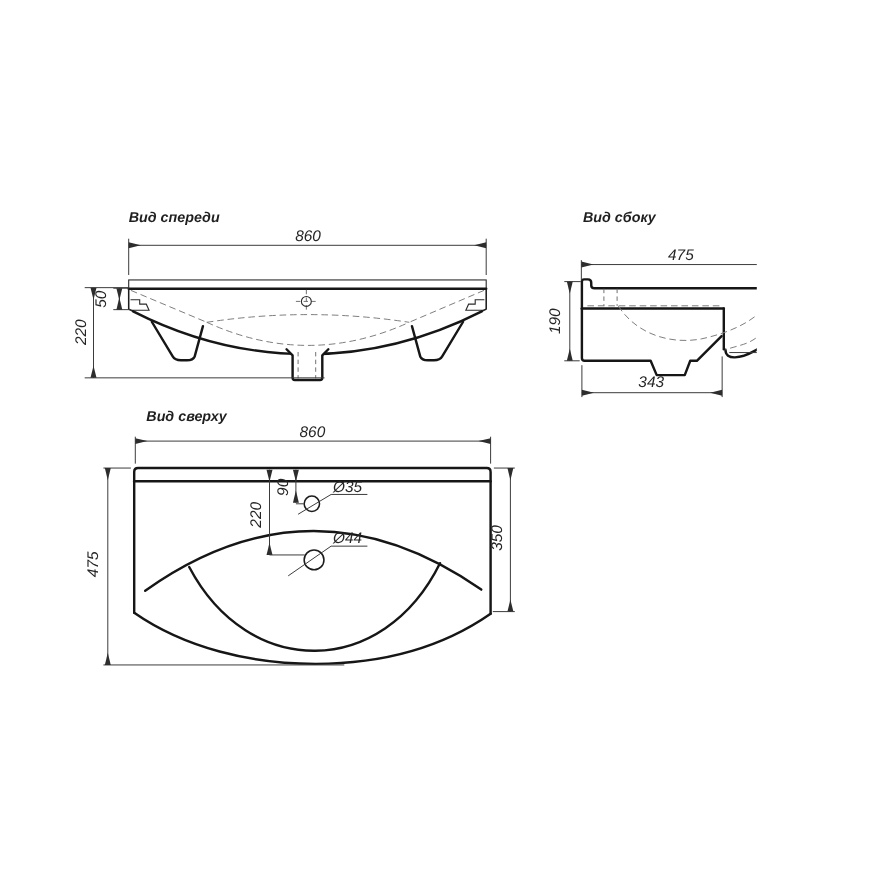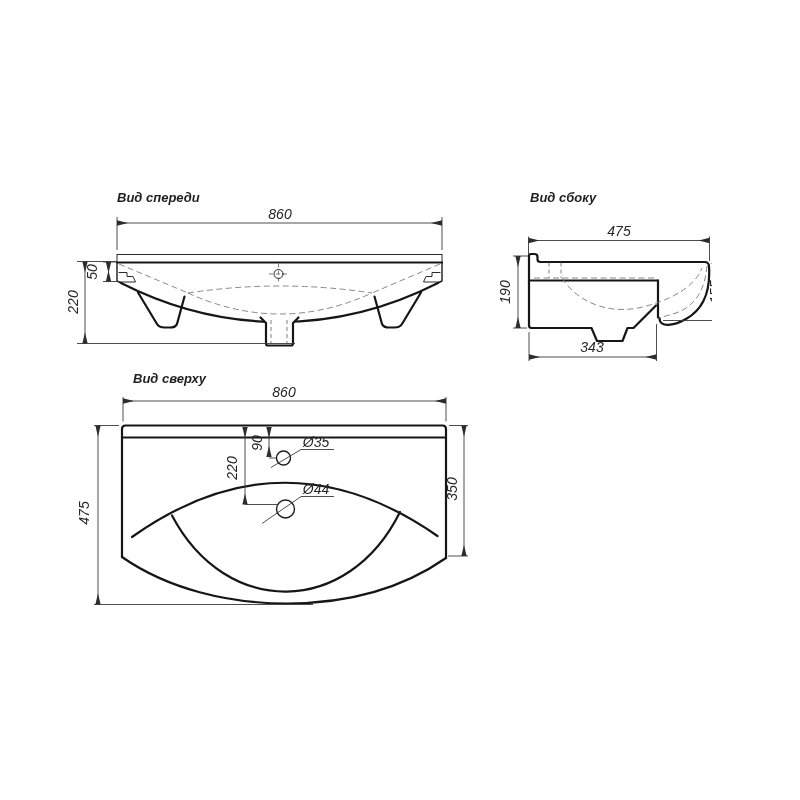--- a/index.html
+++ b/index.html
@@ -1,17 +1,17 @@
 <!DOCTYPE html>
 <html><head>
 <meta charset="utf-8">
 <style>
   html,body{margin:0;padding:0;background:#ffffff;}
   .sheet{position:relative;width:688px;height:800px;background:#ffffff;overflow:hidden;
-         font-family:"Liberation Sans",sans-serif;padding-left:24px;}
+         font-family:"Liberation Sans",sans-serif;}
   svg{position:absolute;left:0;top:0;}
   .thick{stroke:#161616;stroke-width:2.2;fill:none;stroke-linecap:round;stroke-linejoin:round;}
   .med{stroke:#1c1c1c;stroke-width:1.4;fill:none;stroke-linecap:round;stroke-linejoin:round;}
   .thin{stroke:#2a2a2a;stroke-width:1;fill:none;stroke-linecap:round;}
   .dim{stroke:#3a3a3a;stroke-width:0.9;fill:none;stroke-linecap:butt;}
   .dashed{stroke:#7c7c7c;stroke-width:0.9;fill:none;stroke-dasharray:6 3.5;stroke-linecap:butt;}
   .dashfine{stroke:#6f6f6f;stroke-width:0.9;fill:none;stroke-dasharray:4 3;}
   .whitefill{fill:#ffffff;}
   .lbl{font:italic bold 13px "Liberation Sans",sans-serif;fill:#1f1f1f;}
   .num{font:italic 14px "Liberation Sans",sans-serif;fill:#262626;}

